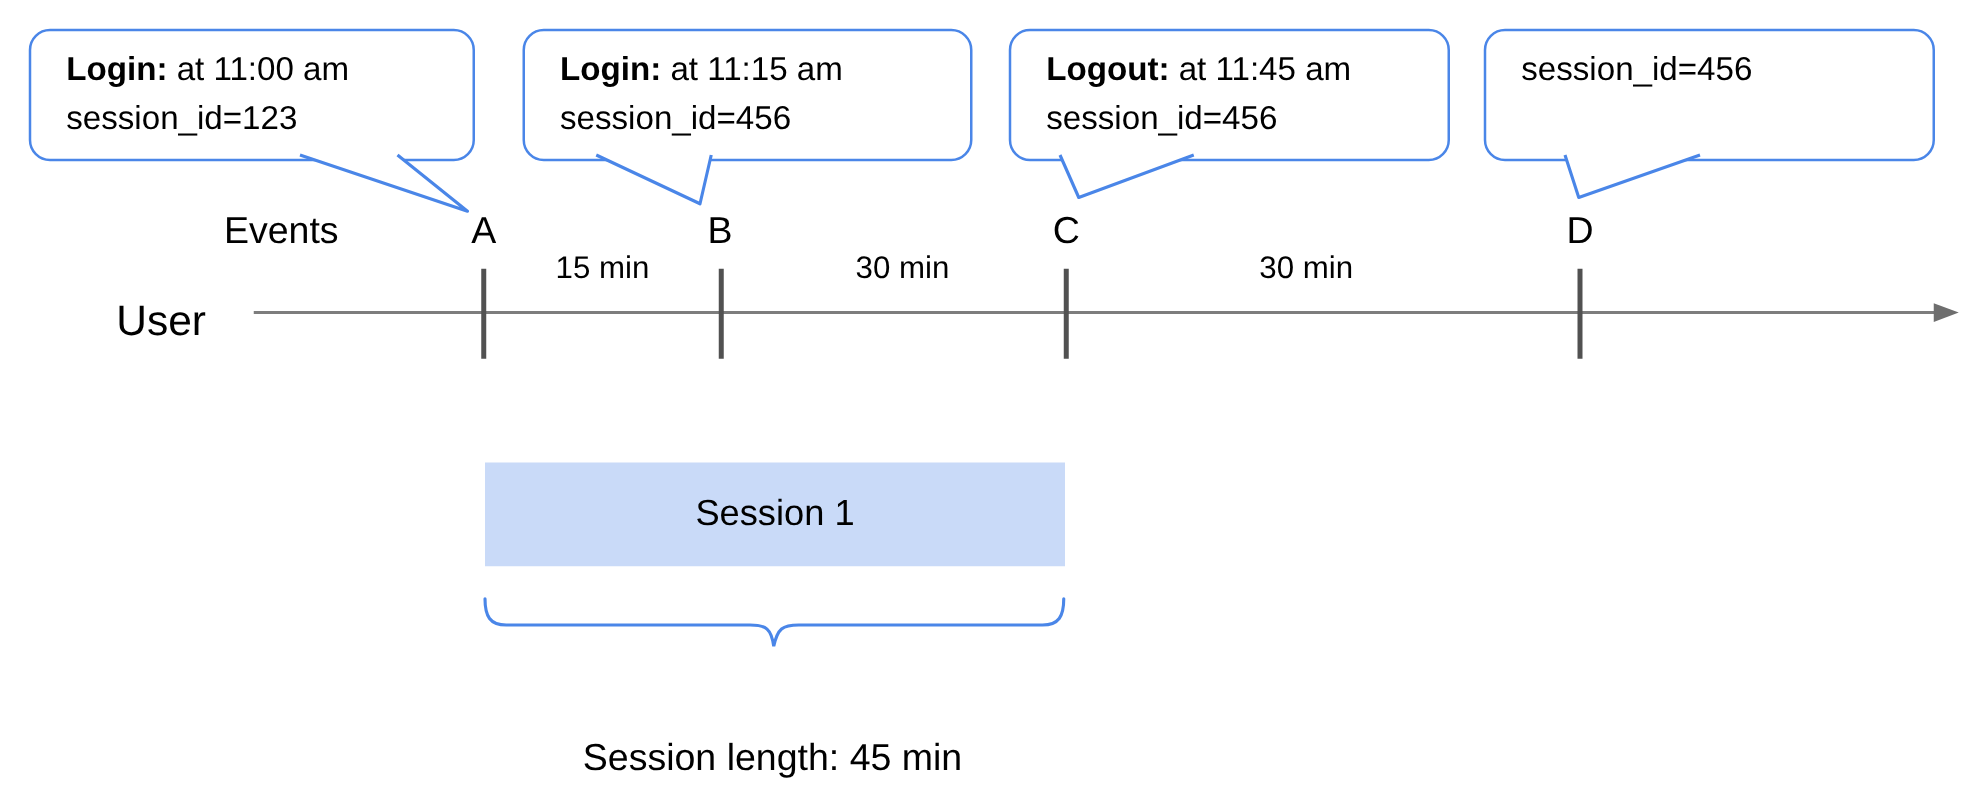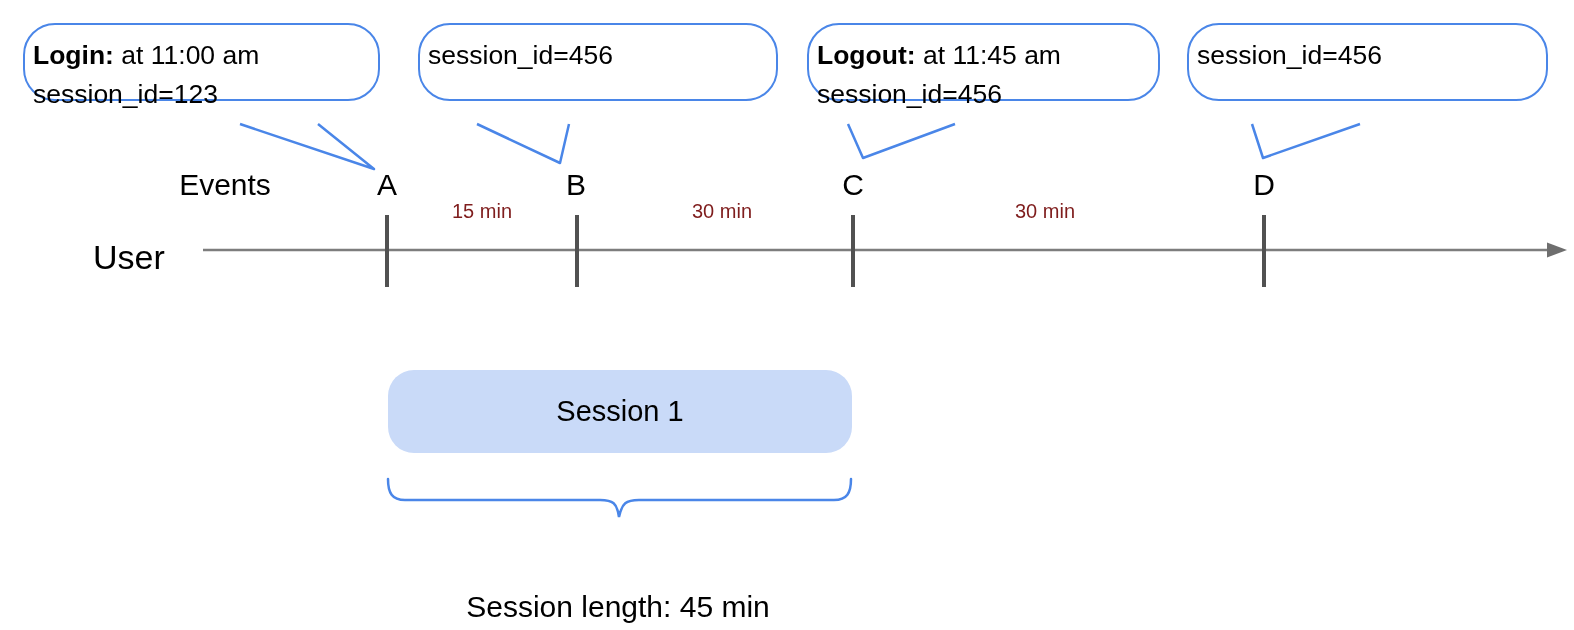--- a/index.html
+++ b/index.html
@@ -10,69 +10,69 @@
     background: #ffffff;
     font-family: "Liberation Sans", sans-serif;
     color: #000000;
     overflow: hidden;
   }
 
   
   .bubble {
     position: absolute;
     top: 23px;
-    height: 78px;
+    height: 106px;
     box-sizing: border-box;
     background: #ffffff;
     border: 2.5px solid #4a86e8;
-    border-radius: 32px;
-    padding: 11px 18px 0 8px;
+    border-radius: 17px;
+    padding: 11px 18px 0 28px;
     z-index: 1;
   }
   .bubble .line { font-size: 26.5px; line-height: 39px; white-space: nowrap; }
   .bubble .action { font-weight: bold; }
 
   
   .overlay {
     position: absolute;
     left: 0; top: 0;
     z-index: 3;
     pointer-events: none;
   }
 
   
   .lbl { position: absolute; white-space: nowrap; z-index: 2; text-align: center; }
   .centered { transform: translateX(-50%); text-align: center; }
   .events-row { font-size: 30px; }
-  .interval { font-size: 20px; color: #7f1d1d; }
+  .interval { font-size: 25px; color: #000000; }
   .user { font-size: 34px; }
 
   .session-box {
     position: absolute;
     left: 388px; top: 370px;
     width: 464px; height: 83px;
     background: #c9daf8;
     display: flex; align-items: center; justify-content: center;
     font-size: 29px;
     z-index: 1;
-    border-radius: 26px;
   }
   .session-length { font-size: 30px; margin-top: 13px; }
 </style>
 </head>
 <body>
 
 <div class="canvas">
 
   <div class="bubble" style="left:23px; width:357px;">
     <div class="line"><span class="action">Login:</span><span> at 11:00 am</span></div>
     <div class="line">session_id=123</div>
   </div>
 
   <div class="bubble" style="left:418px; width:360px;">
+    <div class="line"><span class="action">Login:</span><span> at 11:15 am</span></div>
     <div class="line">session_id=456</div>
   </div>
 
   <div class="bubble" style="left:807px; width:353px;">
     <div class="line"><span class="action">Logout:</span><span> at 11:45 am</span></div>
     <div class="line">session_id=456</div>
   </div>
 
   <div class="bubble" style="left:1187px; width:361px;">
     <div class="line">session_id=456</div>

